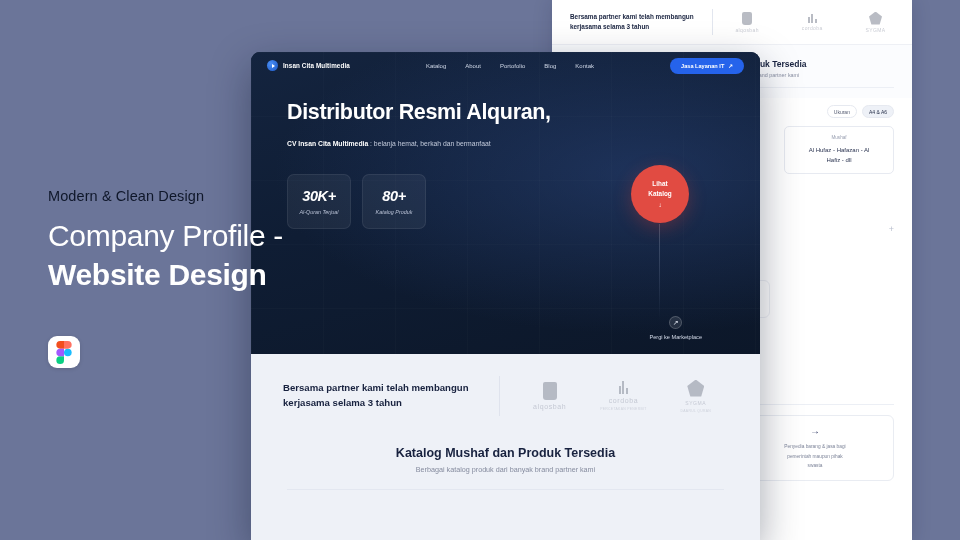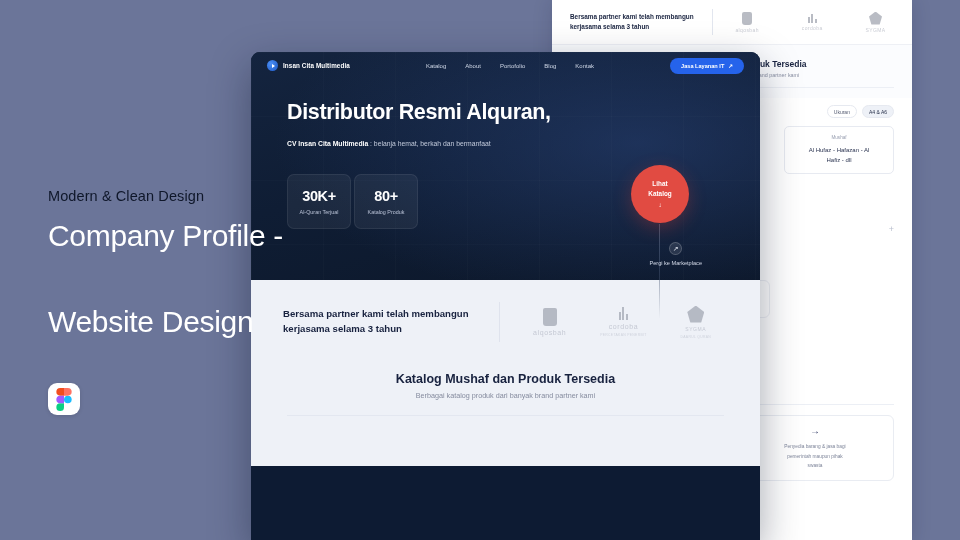--- a/index.html
+++ b/index.html
@@ -17,21 +17,21 @@
     padding:48px 20px 0 48px; z-index:40;
   }
   .promo-eyebrow {
     color:#0f172a; font-size:14.5px; font-weight:400;
     letter-spacing:.1px; margin-top:140px;
   }
   .promo-title {
     color:#ffffff; font-size:30px; line-height:1.3; margin-top:12px;
     font-weight:400; letter-spacing:-.3px; white-space:nowrap;
   }
-  .promo-title .strong { font-weight:400; display:block;margin-top:47px; }
+  .promo-title .strong { font-weight:700; display:block; }
   .figma-badge {
     width:32px; height:32px; border-radius:9px; background:#ffffff;
     margin-top:42px; display:flex; align-items:center; justify-content:center;
     box-shadow:0 1px 4px rgba(0,0,0,.12);
   }
   .promo-tool {
     color:#ffffff; font-size:14.5px; font-weight:700; margin-top:24px;
   }
   .promo-tool .tool-name { font-size:18px; font-weight:700; }
 
@@ -118,21 +118,21 @@
   .ft-txt { font-size:4.8px; color:#7d8499; line-height:2; margin-top:6px; }
 
   
   .mock {
     position:absolute; left:251px; top:52px; width:509px; height:488px;
     background:#0d1b33; border-radius:9px 9px 0 0; z-index:30;
     overflow:hidden; box-shadow:0 14px 40px rgba(10,18,40,.38);
   }
   
   .hero {
-    position:relative; height:228px;
+    position:relative; height:302px;
     background:
       radial-gradient(520px 230px at 76% 40%, rgba(42,68,122,.55), transparent 70%),
       linear-gradient(165deg,#14243f 0%,#0f1d34 45%,#0c1729 100%);
   }
   .hero-grid {
     position:absolute; inset:0; pointer-events:none; opacity:.5;
     background-image:
       linear-gradient(rgba(255,255,255,.035) 1px, transparent 1px),
       linear-gradient(90deg, rgba(255,255,255,.035) 1px, transparent 1px);
     background-size:72px 64px;
@@ -160,21 +160,21 @@
     font-size:5.6px; font-weight:700; padding:5px 11px; display:flex;
     align-items:center; gap:4px; white-space:nowrap;
   }
   .hero-body { position:relative; z-index:3; padding:18px 36px 0; }
   .hero-h1 {
     color:#ffffff; font-size:21.5px; line-height:1.46; font-weight:700;
     letter-spacing:-.35px; max-width:300px;
   }
   .hero-sub { margin-top:12px; font-size:6.8px; color:#c2cadb; }
   .hero-sub b { color:#ffffff; font-weight:700; }
-  .stats { display:flex; gap:3px; margin-top:27px; }
+  .stats { display:flex; gap:11px; margin-top:27px;font-style:italic; }
   .stat {
     width:64px; height:55px; border-radius:7px;
     background:rgba(255,255,255,.055); border:1px solid rgba(255,255,255,.075);
     display:flex; flex-direction:column; align-items:center; justify-content:center; gap:5px;
   }
   .stat-num { color:#ffffff; font-size:14.5px; font-weight:700; letter-spacing:-.4px; }
   .stat-lbl { color:#b9c2d6; font-size:5.4px; }
 
   .badge-circle {
     position:absolute; right:71px; top:113px; width:58px; height:58px;

